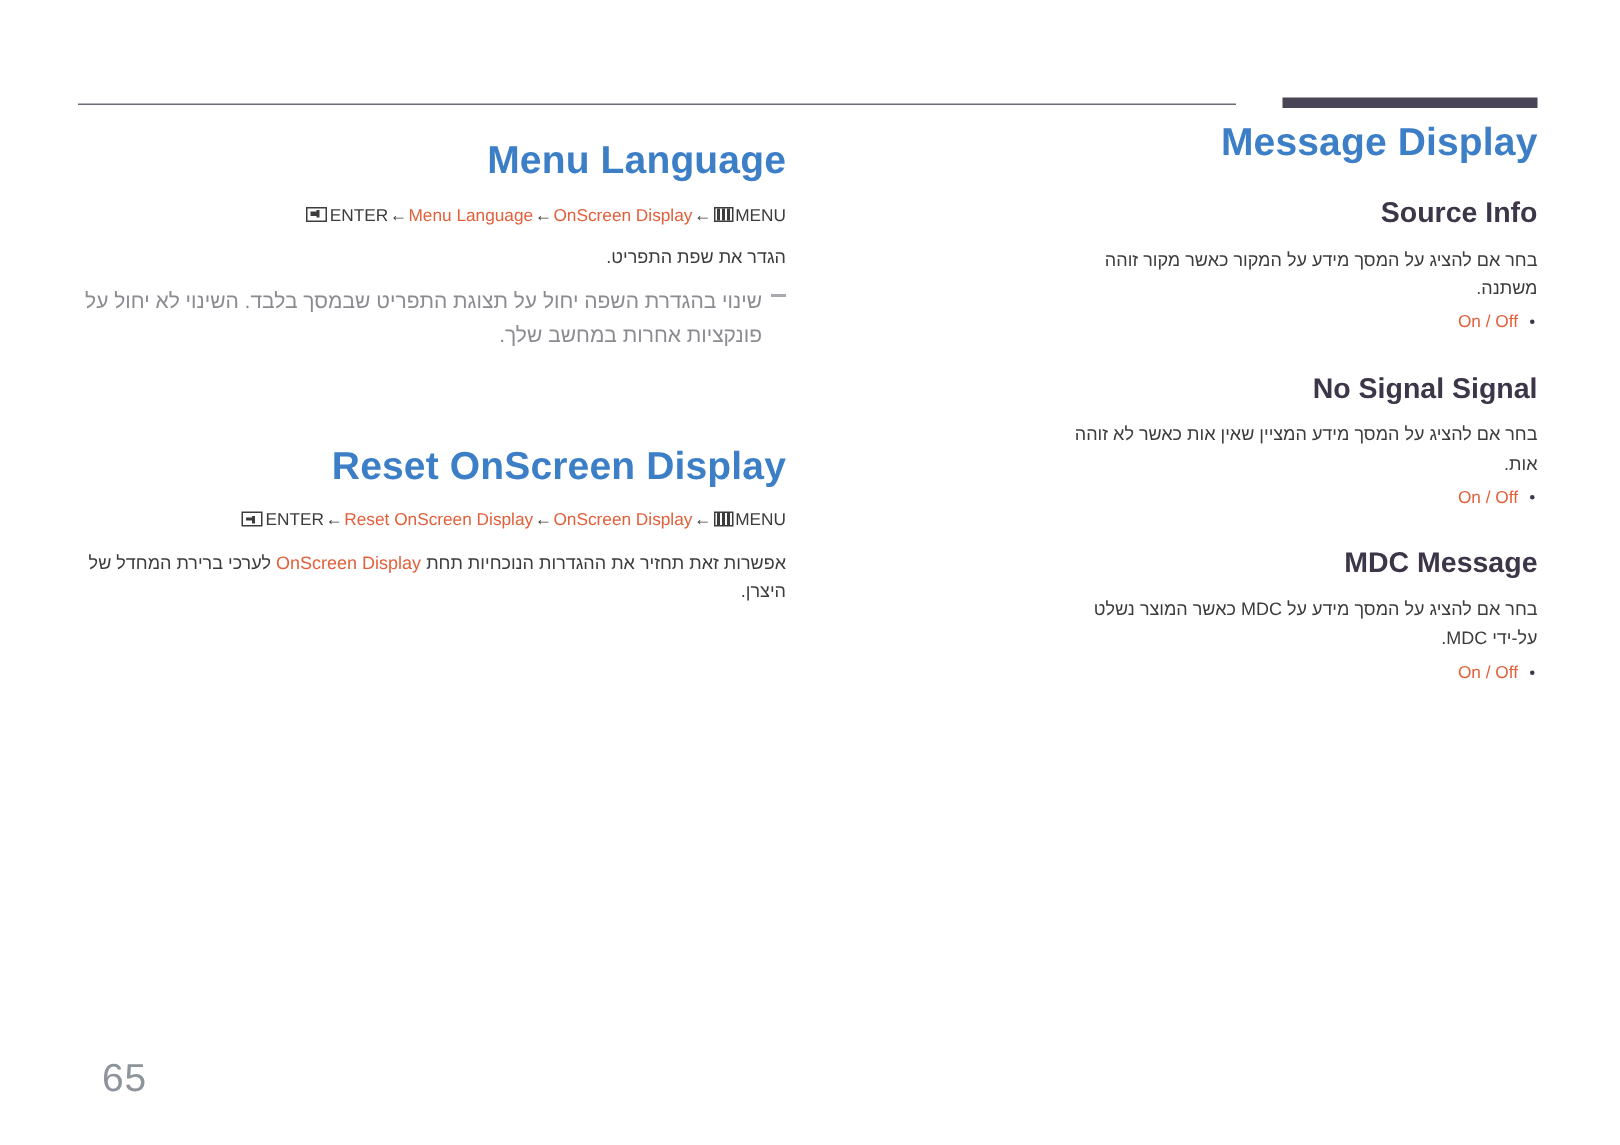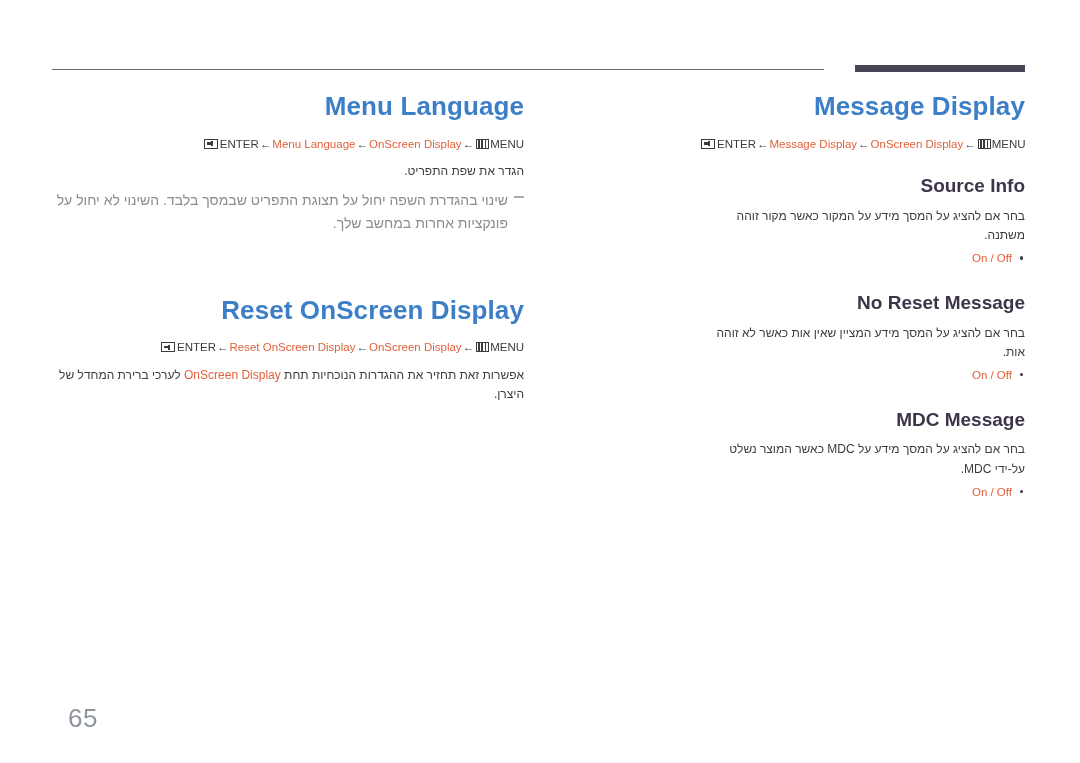--- a/index.html
+++ b/index.html
@@ -46,21 +46,21 @@
     direction: rtl;
     text-align: right;
   }
   .col-left {
     left: 52px;
     top: 92px;
     width: 472px;
   }
   .col-right {
     left: 700px;
-    top: 92px;
+    top: 80px;
     width: 325px;
   }
 
   
   h1.section-title {
     margin: 0 0 14px 0;
     font-size: 26px;
     font-weight: bold;
     color: #3d7fc7;
     letter-spacing: 0.1px;
@@ -265,37 +265,34 @@
 
       <p class="desc"><span>אפשרות זאת תחזיר את ההגדרות הנוכחיות תחת </span><span class="hl">OnScreen Display</span><span> לערכי ברירת המחדל של היצרן.</span></p>
     </div>
 
   </div>
 
   <div class="col col-right">
 
     <h1 class="section-title">Message Display</h1>
 
-    <p class="path">
-      <span class="icon-enter"></span><span class="word">ENTER</span><span class="arrow">←</span><span class="hl">Message Display</span><span class="arrow">←</span><span class="hl">OnScreen Display</span><span class="arrow">←</span><span class="icon-menu"></span><span class="word">MENU</span>
-    </p>
 
     <div class="block first">
       <h2 class="sub-title">Source Info</h2>
       <p class="desc">בחר אם להציג על המסך מידע על המקור כאשר מקור זוהה משתנה.</p>
       <ul class="opts">
         <li>
           <span class="bullet"></span>
           <span>On / Off</span>
         </li>
       </ul>
     </div>
 
     <div class="block">
-      <h2 class="sub-title">No Reset Message</h2>
+      <h2 class="sub-title">No Signal Signal</h2>
       <p class="desc">בחר אם להציג על המסך מידע המציין שאין אות כאשר לא זוהה אות.</p>
       <ul class="opts">
         <li>
           <span class="bullet"></span>
           <span>On / Off</span>
         </li>
       </ul>
     </div>
 
     <div class="block">

